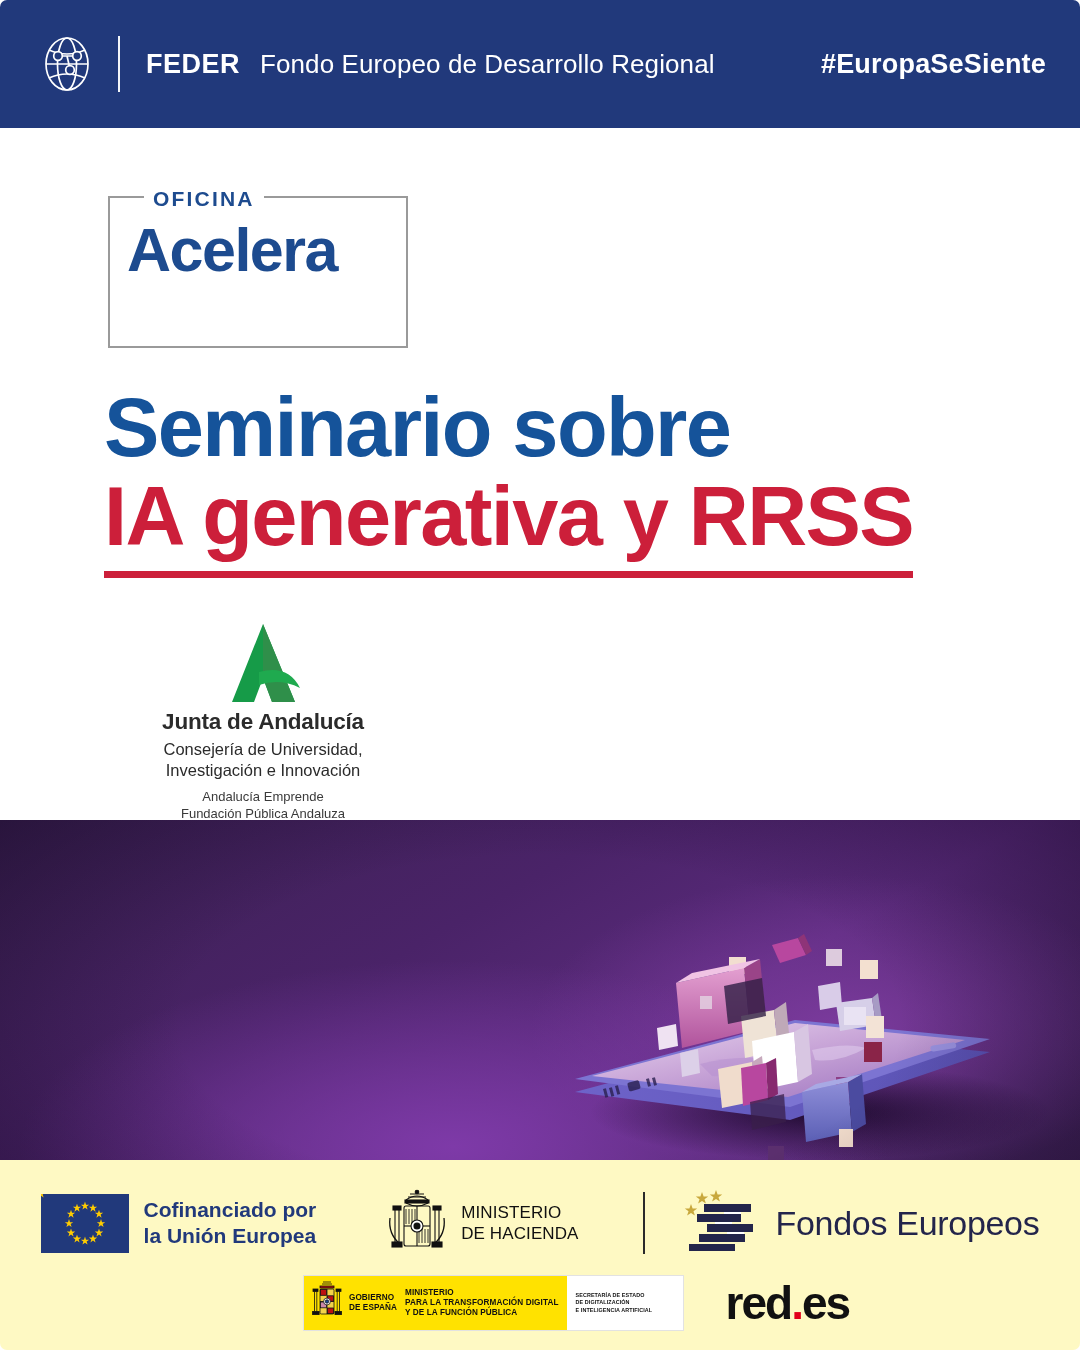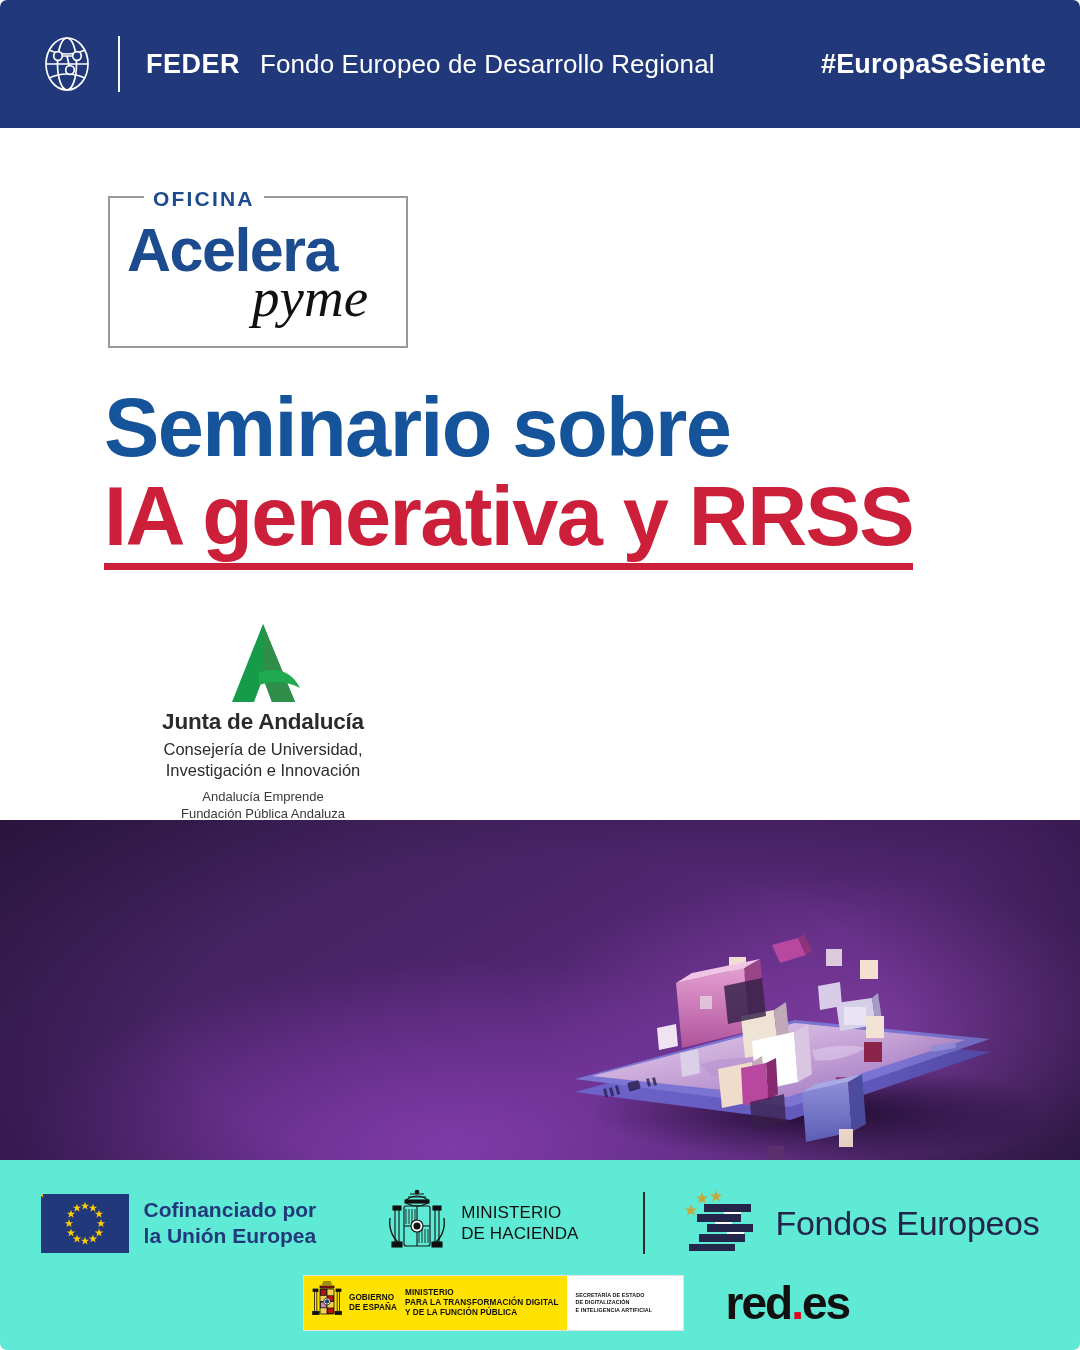--- a/index.html
+++ b/index.html
@@ -39,21 +39,21 @@
   .cet-wrap{margin-left:22px;padding-top:18px;}
   .cet-name{color:#7fa3d4;font-weight:bold;font-size:59px;line-height:.95;letter-spacing:-1px;}
   .cet-rule{width:185px;height:5px;background:#7fa3d4;margin-top:10px;margin-bottom:7px;}
   .cet-l1{color:#1b1b1b;font-weight:bold;font-size:19px;letter-spacing:.2px;}
   .cet-l2{color:#8fb0da;font-size:16.5px;letter-spacing:.2px;margin-top:2px;}
 
   
   .title{position:absolute;left:104px;top:386px;width:940px;}
   .t-line1{color:#15539a;font-weight:bold;font-size:83px;line-height:1.02;letter-spacing:-1.6px;}
   .t-line2{color:#cc1f3a;font-weight:bold;font-size:83px;line-height:1.02;letter-spacing:-1.6px;
-    margin-top:4px;display:inline-block;border-bottom:7px solid #cc1f3a;padding-bottom:4px;}
+    margin-top:4px;display:inline-block;border-bottom:7px solid #cc1f3a;padding-bottom:12px;}
 
   
   .junta{position:absolute;left:103px;top:622px;width:320px;text-align:center;}
   .junta-mark{width:135px;height:82px;margin:0 auto;}
   .junta-t1{font-weight:bold;font-size:22.5px;color:#2b2b2b;margin-top:5px;letter-spacing:-.2px;}
   .junta-t2{font-size:16.5px;color:#2b2b2b;line-height:1.25;margin-top:4px;}
   .junta-t3{font-size:13px;color:#3a3a3a;line-height:1.25;margin-top:9px;}
 
   
   .hero{position:absolute;left:0;top:820px;width:1080px;height:340px;overflow:hidden;
@@ -62,21 +62,21 @@
     background:
       radial-gradient(ellipse 700px 300px at 42% 96%, #7e3aa8 0%, rgba(126,58,168,0) 62%),
       radial-gradient(ellipse 520px 260px at 78% 62%, #7c3b9e 0%, rgba(124,59,158,0) 60%),
       linear-gradient(150deg, #3b2152 0%, #4a2368 38%, #5b2b7d 62%, #3d2154 100%);
   }
   .hero-vig{position:absolute;inset:0;
     background:radial-gradient(ellipse 900px 420px at 50% 60%, rgba(0,0,0,0) 40%, rgba(20,6,35,.75) 100%);}
   .hero svg{position:absolute;left:0;top:0;}
 
   
-  .footer{position:absolute;left:0;top:1160px;width:1080px;height:190px;background:#5eead4;}
+  .footer{position:absolute;left:0;top:1160px;width:1080px;height:190px;background:#fef9c3;}
   .f-row1{position:absolute;top:20px;left:0;width:1080px;height:86px;
     display:flex;align-items:center;justify-content:center;gap:0;}
   .eu-block{display:flex;align-items:center;margin-right:70px;}
   .eu-flag{width:88px;height:59px;background:#21397b;position:relative;}
   .eu-text{margin-left:15px;color:#21397b;font-weight:bold;font-size:21px;line-height:1.25;}
   .hac-block{display:flex;align-items:center;margin-right:30px;}
   .hac-text{margin-left:13px;color:#111;font-size:17px;line-height:1.25;letter-spacing:.1px;}
   .f-div{width:2px;height:62px;background:#2a2a2a;margin:0 34px;}
   .fe-block{display:flex;align-items:center;}
   .fe-text{margin-left:17px;color:#23254b;font-size:34px;letter-spacing:-.3px;}
@@ -117,21 +117,20 @@
     <span class="feder-abbr">FEDER</span>
     <span class="feder-full">Fondo Europeo de Desarrollo Regional</span>
     <span class="hashtag">#EuropaSeSiente</span>
   </div>
 
   <div class="logos-row">
 
     <div class="ap-box">
       <span class="ap-oficina">OFICINA</span>
       <span class="ap-acelera">Acelera</span>
-      <span class="ap-pyme">pyme</span>
     </div>
 
   </div>
 
   <div class="title">
     <div class="t-line1">Seminario sobre</div>
     <div><span class="t-line2">IA generativa y RRSS</span></div>
   </div>
 
   <div class="junta">

